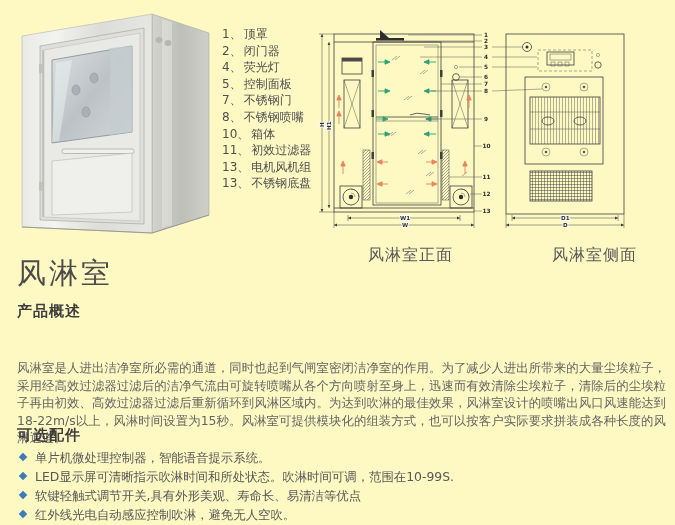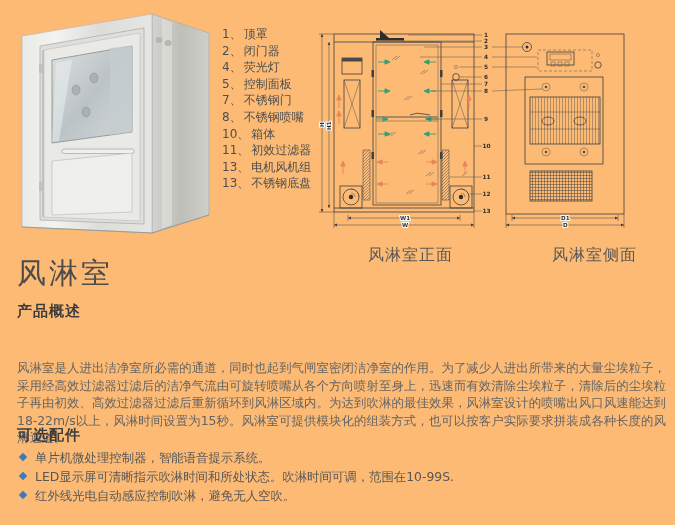--- a/index.html
+++ b/index.html
@@ -1,19 +1,19 @@
 <!DOCTYPE html>
 <html><head>
 <meta charset="utf-8">
 <style>
   * { box-sizing: border-box; }
   html,body { margin:0; padding:0; background:#ffffff; }
   .page {
     position:relative; width:675px; height:525px; overflow:hidden;
-    background:#fdba74; font-family:"DejaVu Sans", sans-serif; color:#555;
+    background:#fef9c3; font-family:"DejaVu Sans", sans-serif; color:#555;
   }
 
   
   .photo-wrap { position:absolute; left:4px; top:2px; width:212px; height:250px; }
 
   
   .parts-list { position:absolute; left:222px; top:26px; margin:0; padding:0; list-style:none;
     font-size:12px; color:#4f4f4f; }
   .parts-list li { height:16.6px; line-height:16.6px; white-space:nowrap; }
   .parts-list .num { margin-right:2px; }
@@ -415,17 +415,21 @@
   <li>
       <span class="diamond"></span>
       <span>单片机微处理控制器，智能语音提示系统。</span>
     </li>
       <li>
       <span class="diamond"></span>
       <span>LED显示屏可清晰指示吹淋时间和所处状态。吹淋时间可调，范围在10-99S.</span>
     </li>
       <li>
       <span class="diamond"></span>
+      <span>软键轻触式调节开关,具有外形美观、寿命长、易清洁等优点</span>
+    </li>
+      <li>
+      <span class="diamond"></span>
       <span>红外线光电自动感应控制吹淋，避免无人空吹。</span>
     </li>
     </ul>
 
 </div>
 
 </body></html>

